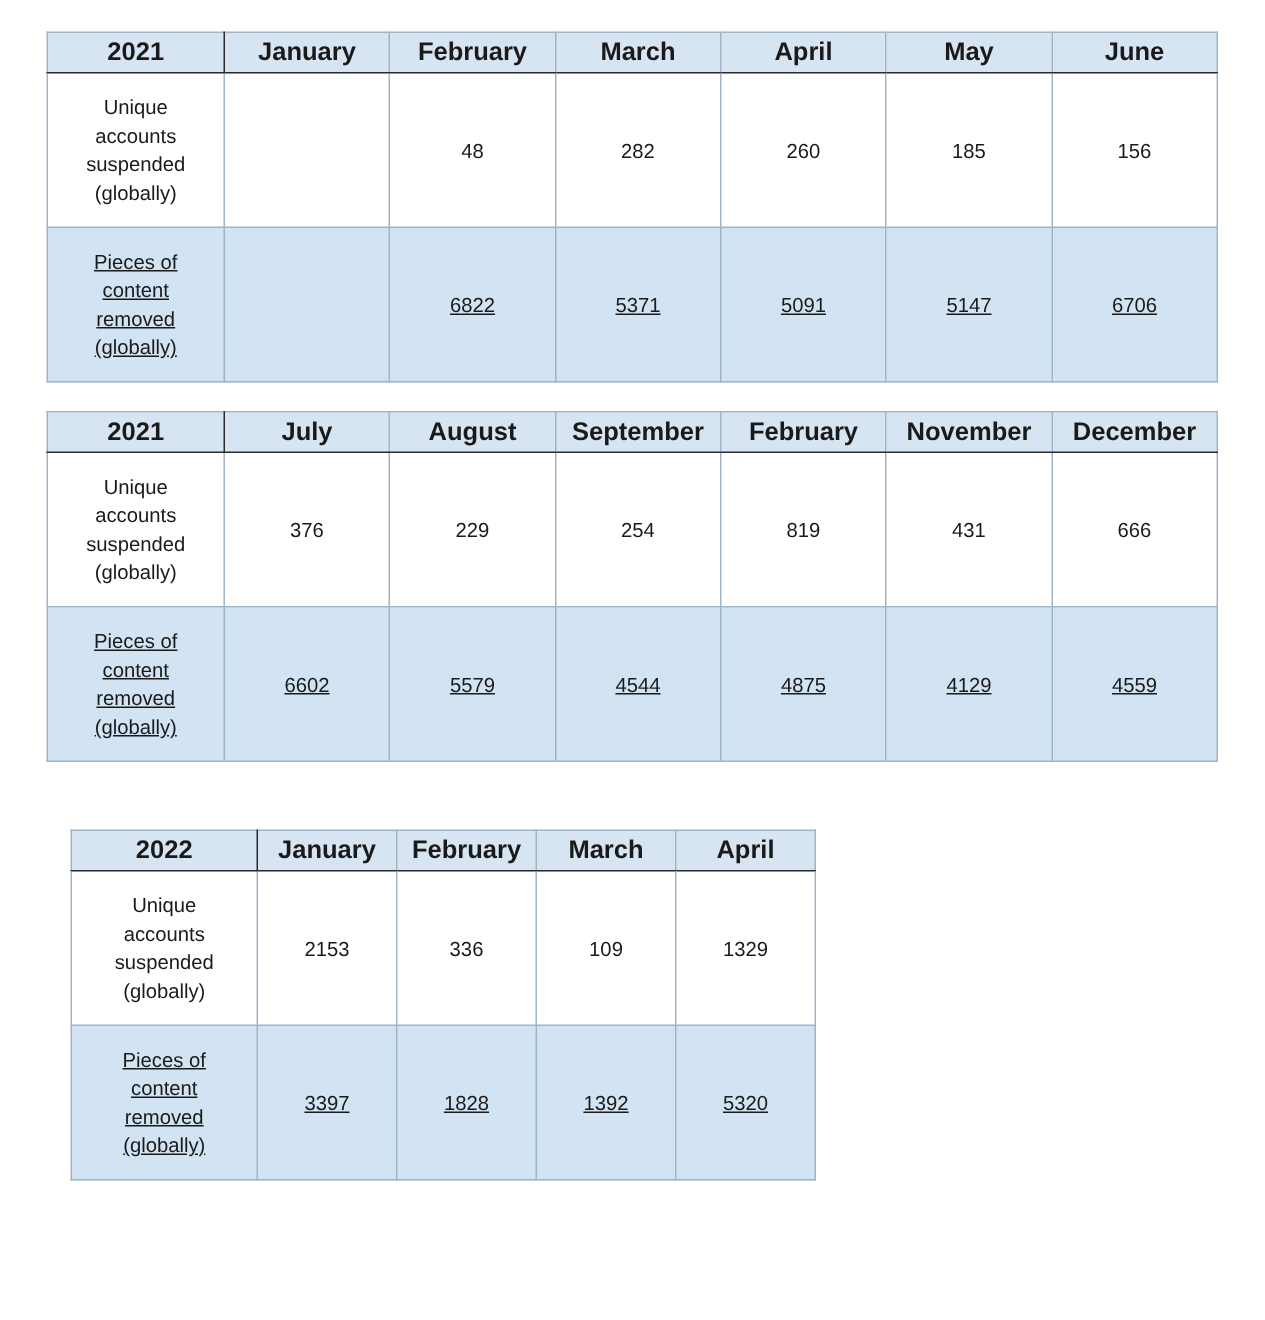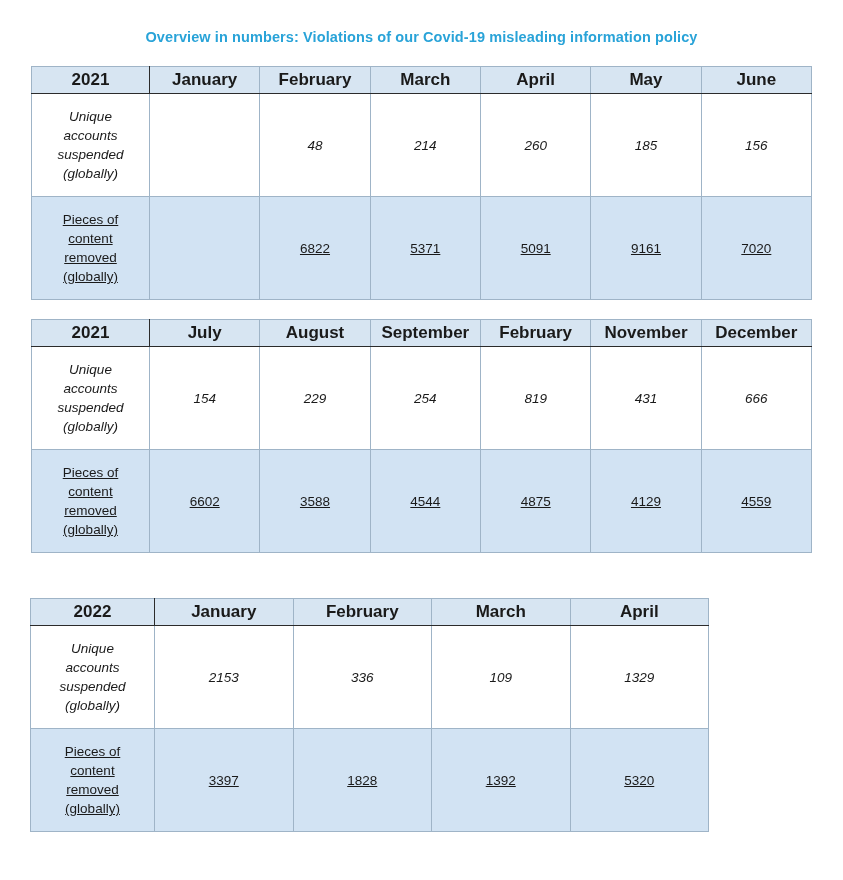--- a/index.html
+++ b/index.html
@@ -62,45 +62,43 @@
     vertical-align: top;
     padding: 7px 6px 7px 7px;
     line-height: 1.42;
     font-size: 13.5px;
     border-right: 1.5px solid #2b2b2b;
     background: inherit;
   }
   tr.row-suspended td {
     background: #ffffff;
     height: 102px;
-    font-style: italic;
   }
   tr.row-removed td {
     background: #d2e3f3;
     height: 102px;
     text-decoration: underline;
   }
   tr.row-removed td.rowlabel,
   tr.row-suspended td.rowlabel {
     white-space: pre-line;
   }
   
   #t1 { margin: 21px 0 0 31px; width: 781px; }
   #t2 { margin: 19px 0 0 31px; width: 781px; }
-  #t3 { margin: 45px 0 0 30px; width: 679px; }
+  #t3 { margin: 45px 0 0 47px; width: 497px; }
 
   #t1 colgroup col.lbl, #t2 colgroup col.lbl { width: 118px; }
   #t3 colgroup col.lbl { width: 124px; }
 </style>
 </head>
 <body>
 
 <div class="page">
 
-  <div class="title">Overview in numbers: Violations of our Covid-19 misleading information policy</div>
 
   <div class="tables">
 
     <table class="numtable" id="t1">
       <colgroup>
         <col class="lbl">
           <col>
           <col>
           <col>
           <col>
@@ -119,36 +117,36 @@
         </tr>
       </thead>
       <tbody>
         <tr class="row-suspended">
           <td class="rowlabel">Unique
 accounts
 suspended
 (globally)</td>
           <td></td>
           <td>48</td>
-          <td>214</td>
+          <td>282</td>
           <td>260</td>
           <td>185</td>
           <td>156</td>
         </tr>
         <tr class="row-removed">
           <td class="rowlabel">Pieces of
 content
 removed
 (globally)</td>
           <td></td>
           <td>6822</td>
           <td>5371</td>
           <td>5091</td>
-          <td>9161</td>
-          <td>7020</td>
+          <td>5147</td>
+          <td>6706</td>
         </tr>
       </tbody>
     </table>
 
     <table class="numtable" id="t2">
       <colgroup>
         <col class="lbl">
           <col>
           <col>
           <col>
@@ -166,34 +164,34 @@
           <th>November</th>
           <th>December</th>
         </tr>
       </thead>
       <tbody>
         <tr class="row-suspended">
           <td class="rowlabel">Unique
 accounts
 suspended
 (globally)</td>
-          <td>154</td>
+          <td>376</td>
           <td>229</td>
           <td>254</td>
           <td>819</td>
           <td>431</td>
           <td>666</td>
         </tr>
         <tr class="row-removed">
           <td class="rowlabel">Pieces of
 content
 removed
 (globally)</td>
           <td>6602</td>
-          <td>3588</td>
+          <td>5579</td>
           <td>4544</td>
           <td>4875</td>
           <td>4129</td>
           <td>4559</td>
         </tr>
       </tbody>
     </table>
 
     <table class="numtable" id="t3">
       <colgroup>

